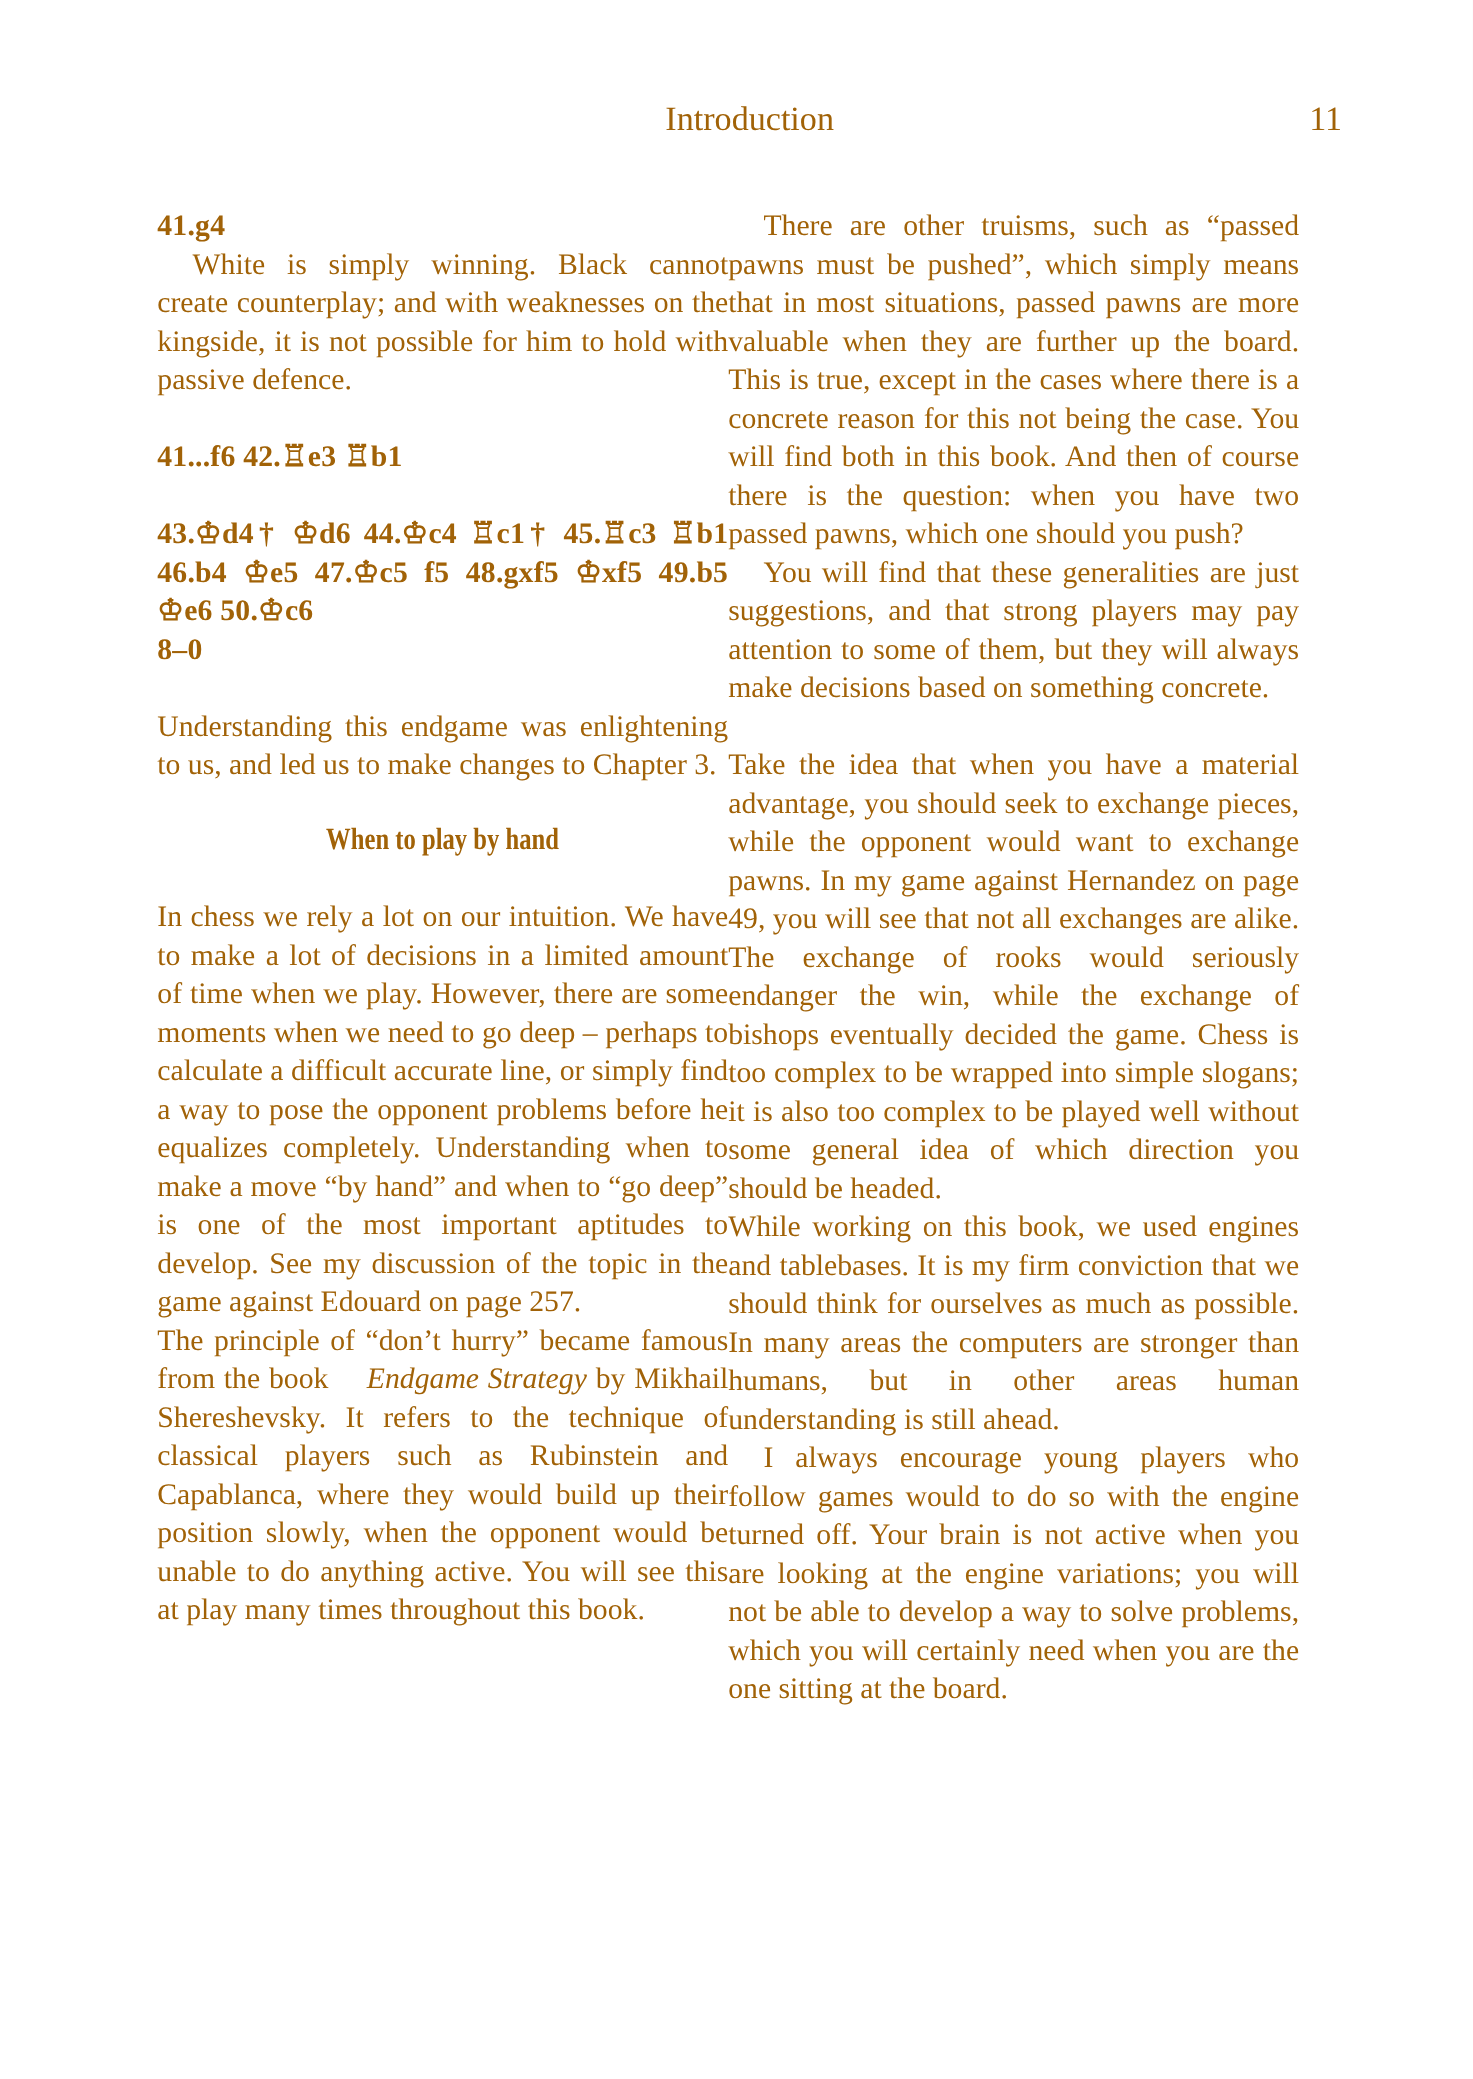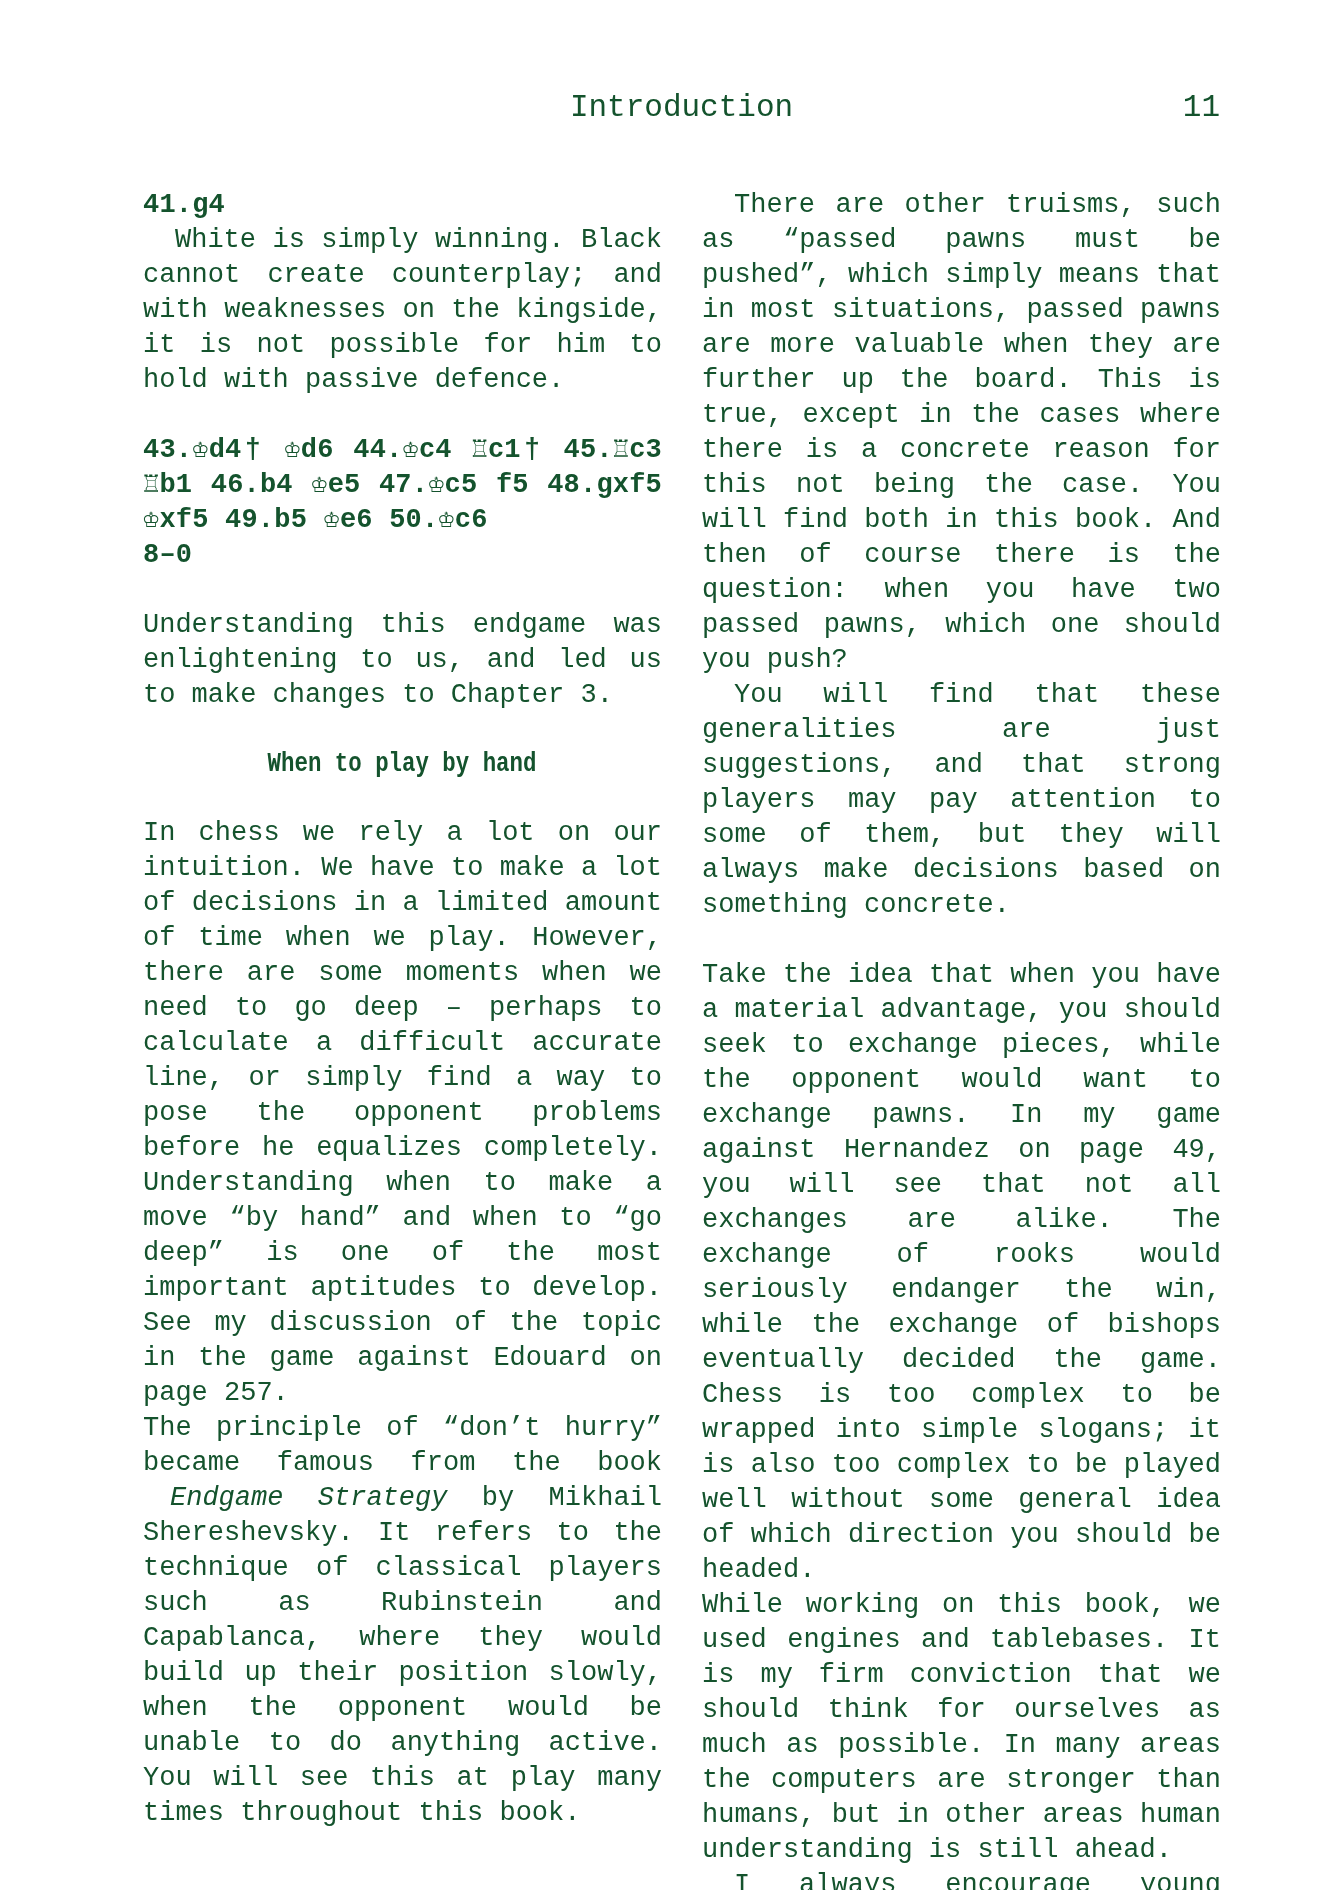--- a/index.html
+++ b/index.html
@@ -5,22 +5,22 @@
   html, body {
     margin: 0;
     padding: 0;
     background: #e8e8e8;
   }
   .page {
     position: relative;
     width: 1339px;
     height: 1890px;
     background: #ffffff;
-    color: #14532d;
-    font-family: Liberation Mono, monospace;
+    color: #a16207;
+    font-family: Liberation Serif, serif;
     overflow: hidden;
   }
   
   .running-head {
     position: absolute;
     top: 90px;
     left: 143px;
     width: 1077px;
     height: 40px;
     font-size: 31px;
@@ -36,21 +36,20 @@
     right: 0;
     top: 0;
   }
   
   .columns {
     position: absolute;
     top: 188px;
     left: 143px;
     width: 1077px;
     display: flex;
-    gap: 40px;
   }
   .col {
     width: 519px;
     flex: 0 0 519px;
   }
   p {
     margin: 0;
     font-size: 27px;
     line-height: 35px;
     text-align: justify;
@@ -85,20 +84,21 @@
   <div class="running-head">
     <span class="title">Introduction</span>
     <span class="number">11</span>
   </div>
 
   <div class="columns">
 
     <div class="col">
       <p class="moves">41.g4</p>
       <p class="indent">White is simply winning. Black cannot create counterplay; and with weaknesses on the kingside, it is not possible for him to hold with passive defence.</p>
+      <p class="moves gap">41...f6 42.♖e3 ♖b1</p>
       <p class="moves gap">43.♔d4† ♔d6 44.♔c4 ♖c1† 45.♖c3 ♖b1 46.b4 ♔e5 47.♔c5 f5 48.gxf5 ♔xf5 49.b5 ♔e6 50.♔c6</p>
       <p class="moves">8–0</p>
       <p class="gap">Understanding this endgame was enlightening to us, and led us to make changes to Chapter 3.</p>
       <h2 class="col-heading"><span class="condensed">When to play by hand</span></h2>
       <p>In chess we rely a lot on our intuition. We have to make a lot of decisions in a limited amount of time when we play. However, there are some moments when we need to go deep – perhaps to calculate a difficult accurate line, or simply find a way to pose the opponent problems before he equalizes completely. Understanding when to make a move “by hand” and when to “go deep” is one of the most important aptitudes to develop. See my discussion of the topic in the game against Edouard on page 257.</p>
       <p><span>The principle of “don’t hurry” became famous from the book </span><span class="italic">Endgame Strategy</span><span> by Mikhail Shereshevsky. It refers to the technique of classical players such as Rubinstein and Capablanca, where they would build up their position slowly, when the opponent would be unable to do anything active. You will see this at play many times throughout this book.</span></p>
     </div>
 
     <div class="col">
       <p class="indent">There are other truisms, such as “passed pawns must be pushed”, which simply means that in most situations, passed pawns are more valuable when they are further up the board. This is true, except in the cases where there is a concrete reason for this not being the case. You will find both in this book. And then of course there is the question: when you have two passed pawns, which one should you push?</p>

